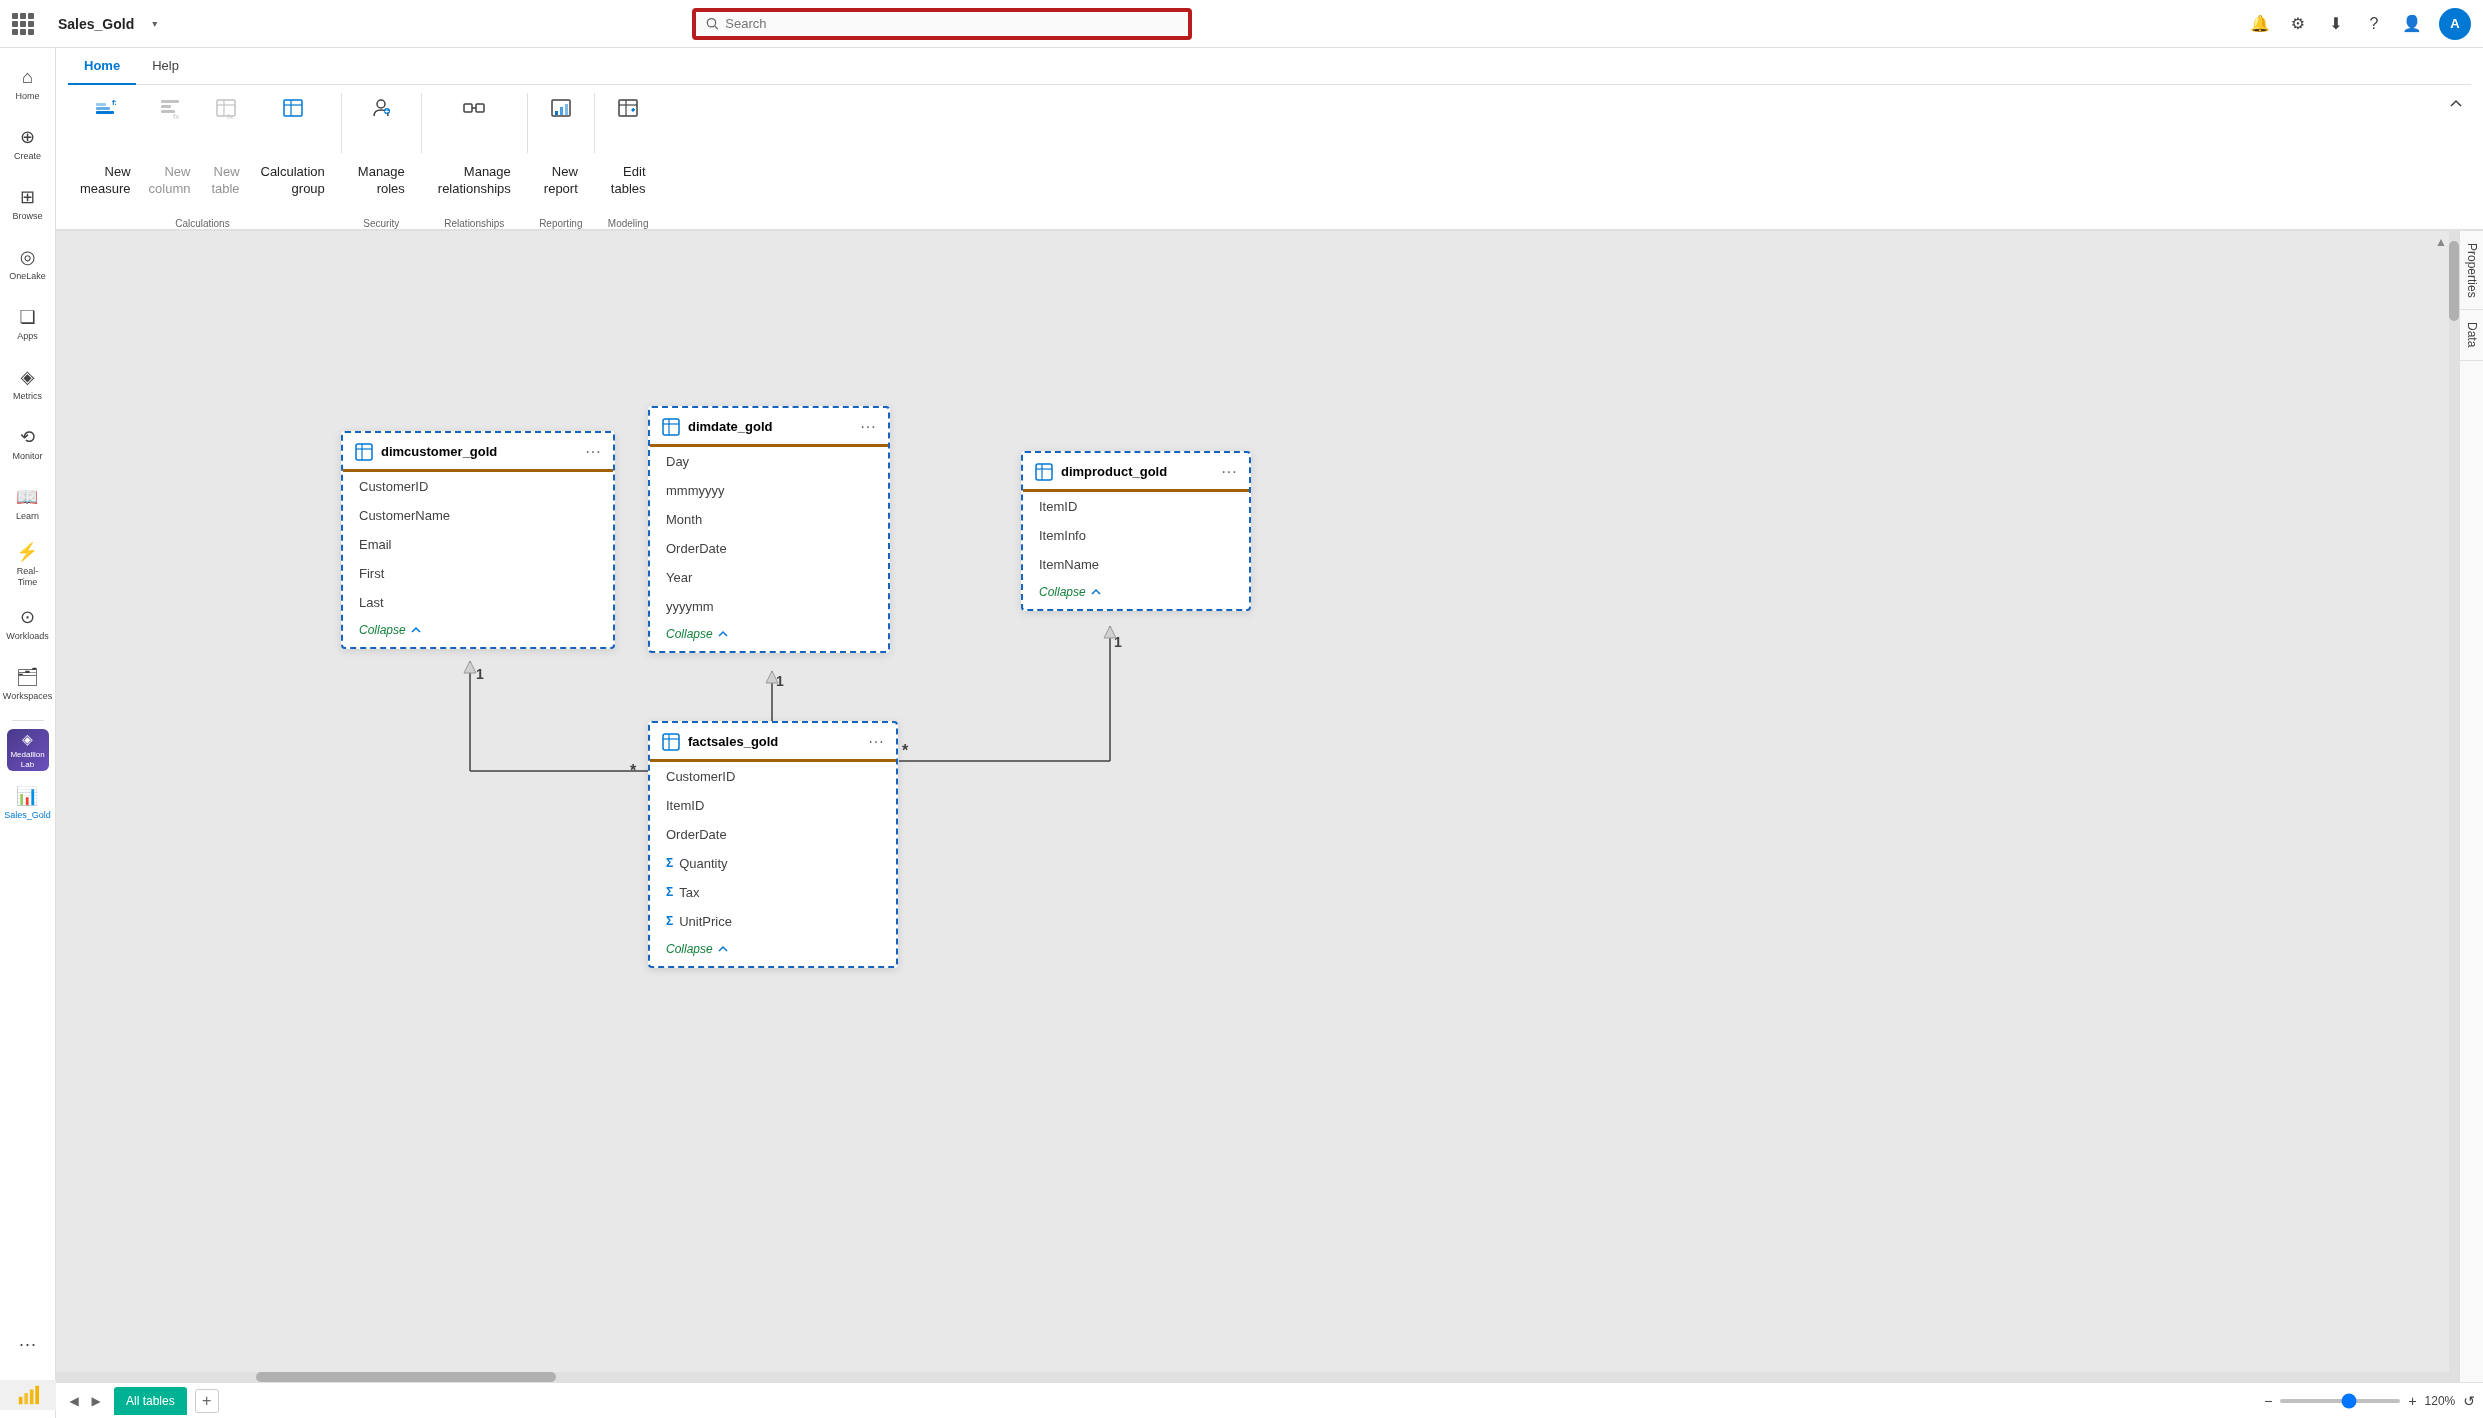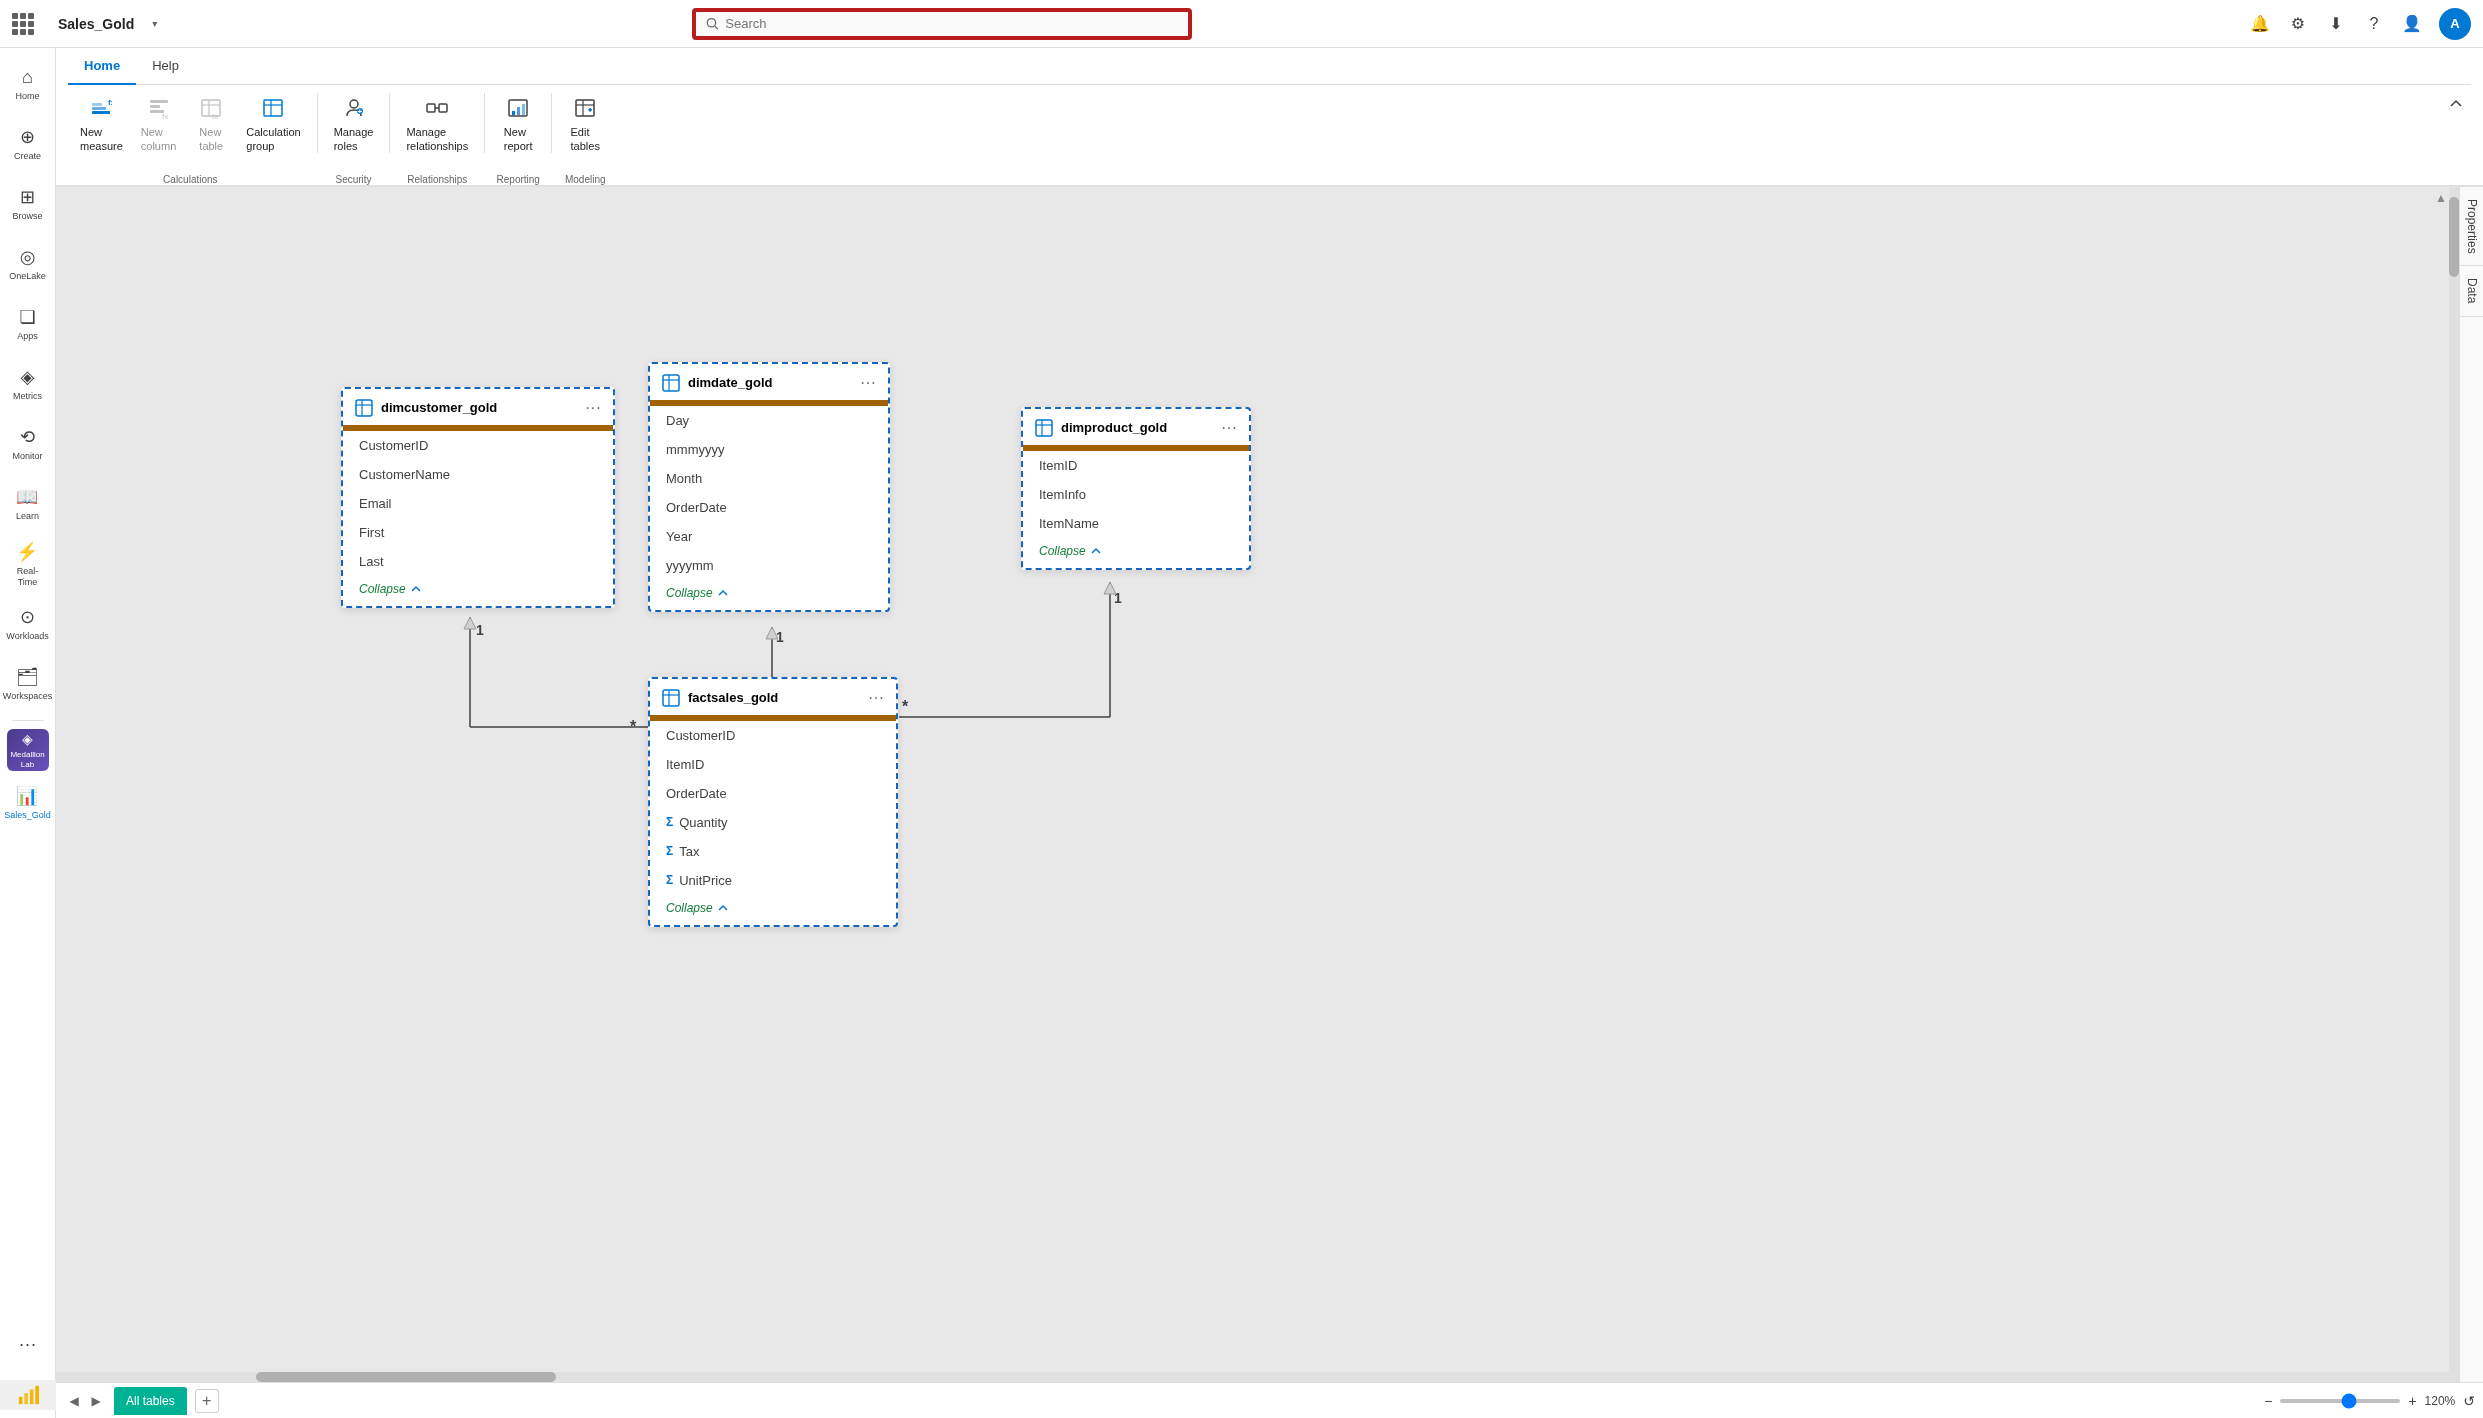--- a/index.html
+++ b/index.html
@@ -62,36 +62,36 @@
       color: #424242;
     }
     .ribbon-tab.active { border-bottom: 2px solid #0078d4; color: #0078d4; font-weight: 600; }
     .ribbon-content { display: flex; align-items: flex-end; padding: 8px 4px 0 4px; gap: 0; }
     .ribbon-item {
       display: flex; flex-direction: column; align-items: center;
       gap: 3px; padding: 4px 8px 18px 8px; cursor: pointer;
       border-radius: 4px; min-width: 50px; position: relative;
     }
     .ribbon-icon { font-size: 20px; color: #424242; line-height: 1; }
-    .ribbon-label { font-size: 11px; color: #242424; text-align: left; line-height: 1.3; }
+    .ribbon-label { font-size: 13px; color: #242424; text-align: right; line-height: 1.3; margin-top: 39px; }
     .ribbon-group-name { font-size: 10px; color: #666; text-align: center; padding-top: 2px; }
 
     
     .model-canvas {
       flex: 1; background: #e8e8e8; position: relative; overflow: hidden;
     }
 
     
     .table-card {
       position: absolute; background: #fff; border: 2px dashed #1565c0;
       border-radius: 4px; min-width: 220px; box-shadow: 0 2px 8px rgba(0,0,0,0.12);
     }
     .table-card-header {
       display: flex; align-items: center; justify-content: space-between;
-      padding: 10px 12px 8px 12px; border-bottom: 6px solid #a16207;
+      padding: 10px 12px 8px 12px; border-bottom: 3px solid #a16207;
     }
     .table-card-title { display: flex; align-items: center; gap: 8px; font-size: 13px; font-weight: 600; }
     .table-menu { color: #666; cursor: pointer; font-size: 16px; }
     .table-field { padding: 7px 16px; color: #424242; font-size: 13px; display: flex; align-items: center; gap: 6px; }
     .field-icon { color: #0078d4; font-size: 12px; font-weight: 700; }
     .collapse-btn {
       padding: 6px 16px 10px 16px; color: #15803d; font-size: 12px;
       cursor: pointer; display: flex; align-items: center; gap: 4px; font-style: italic;
     }
 

